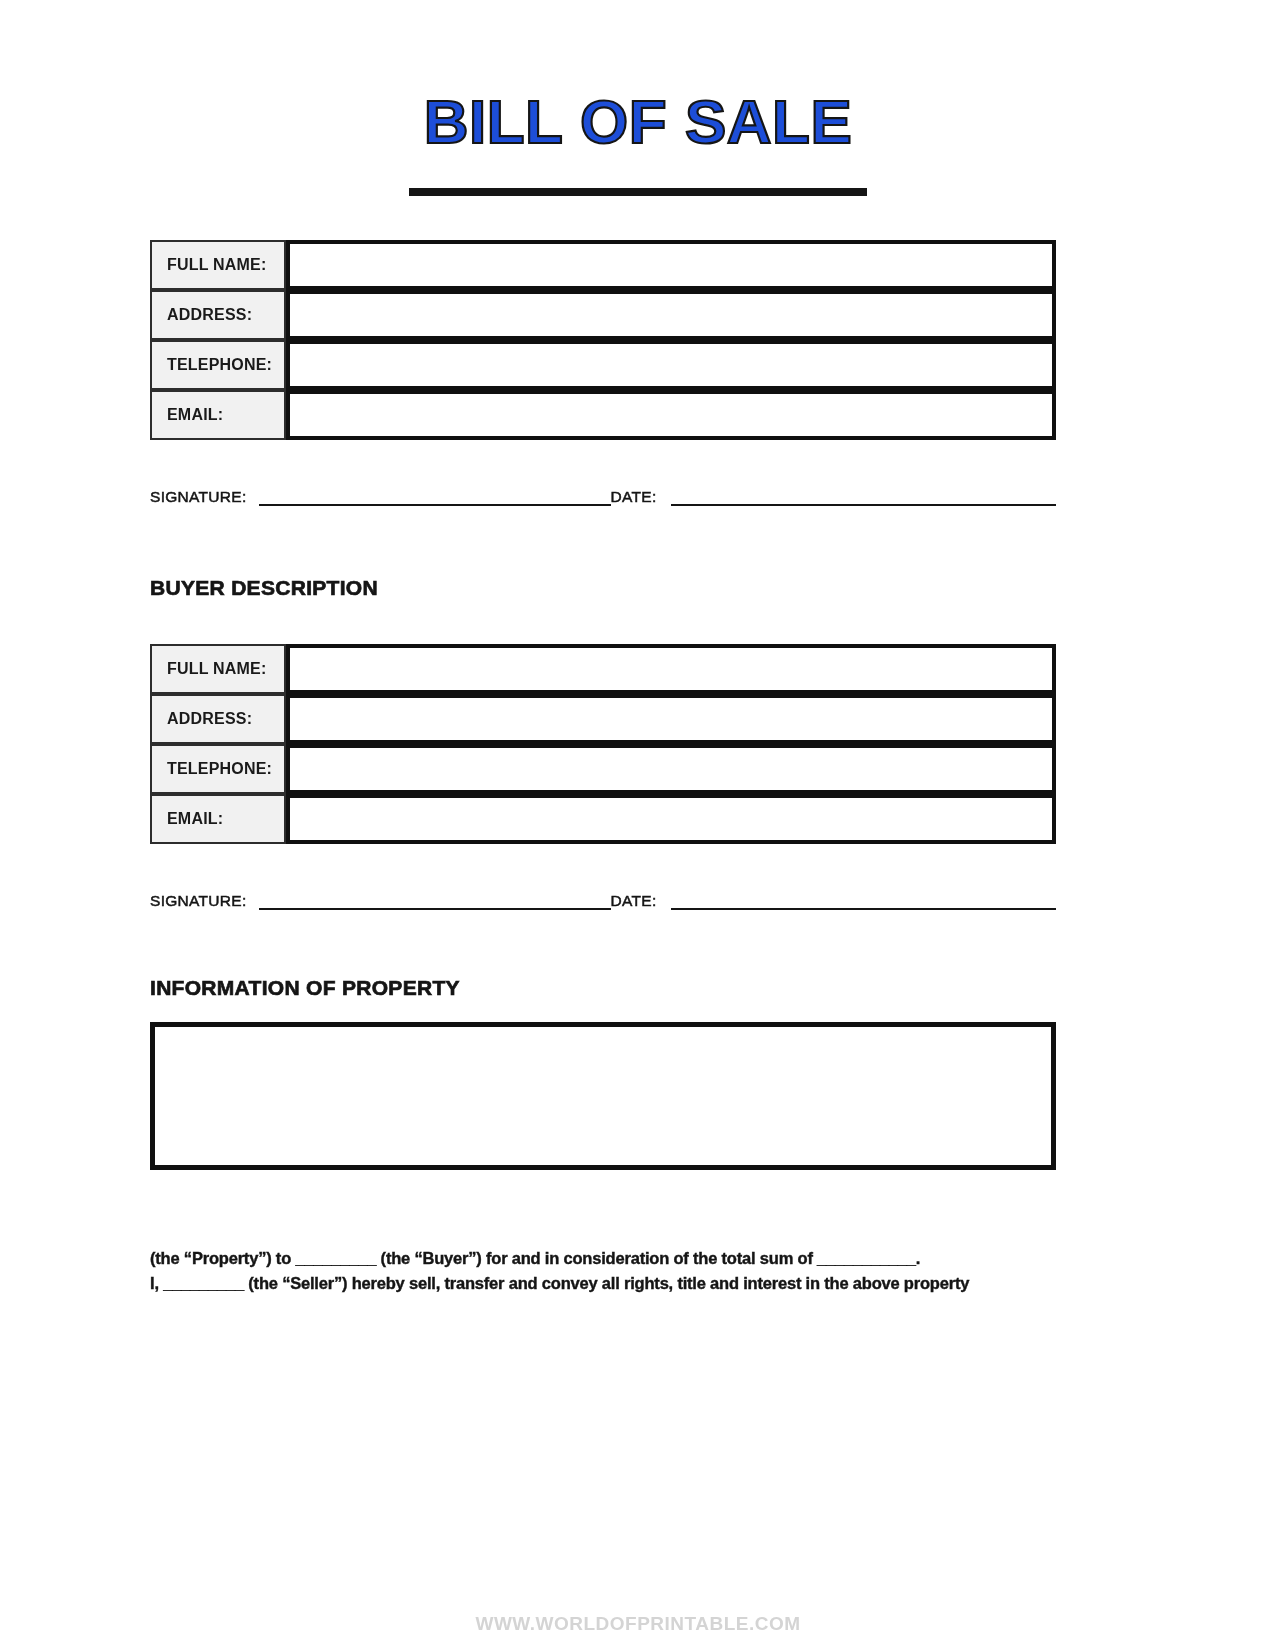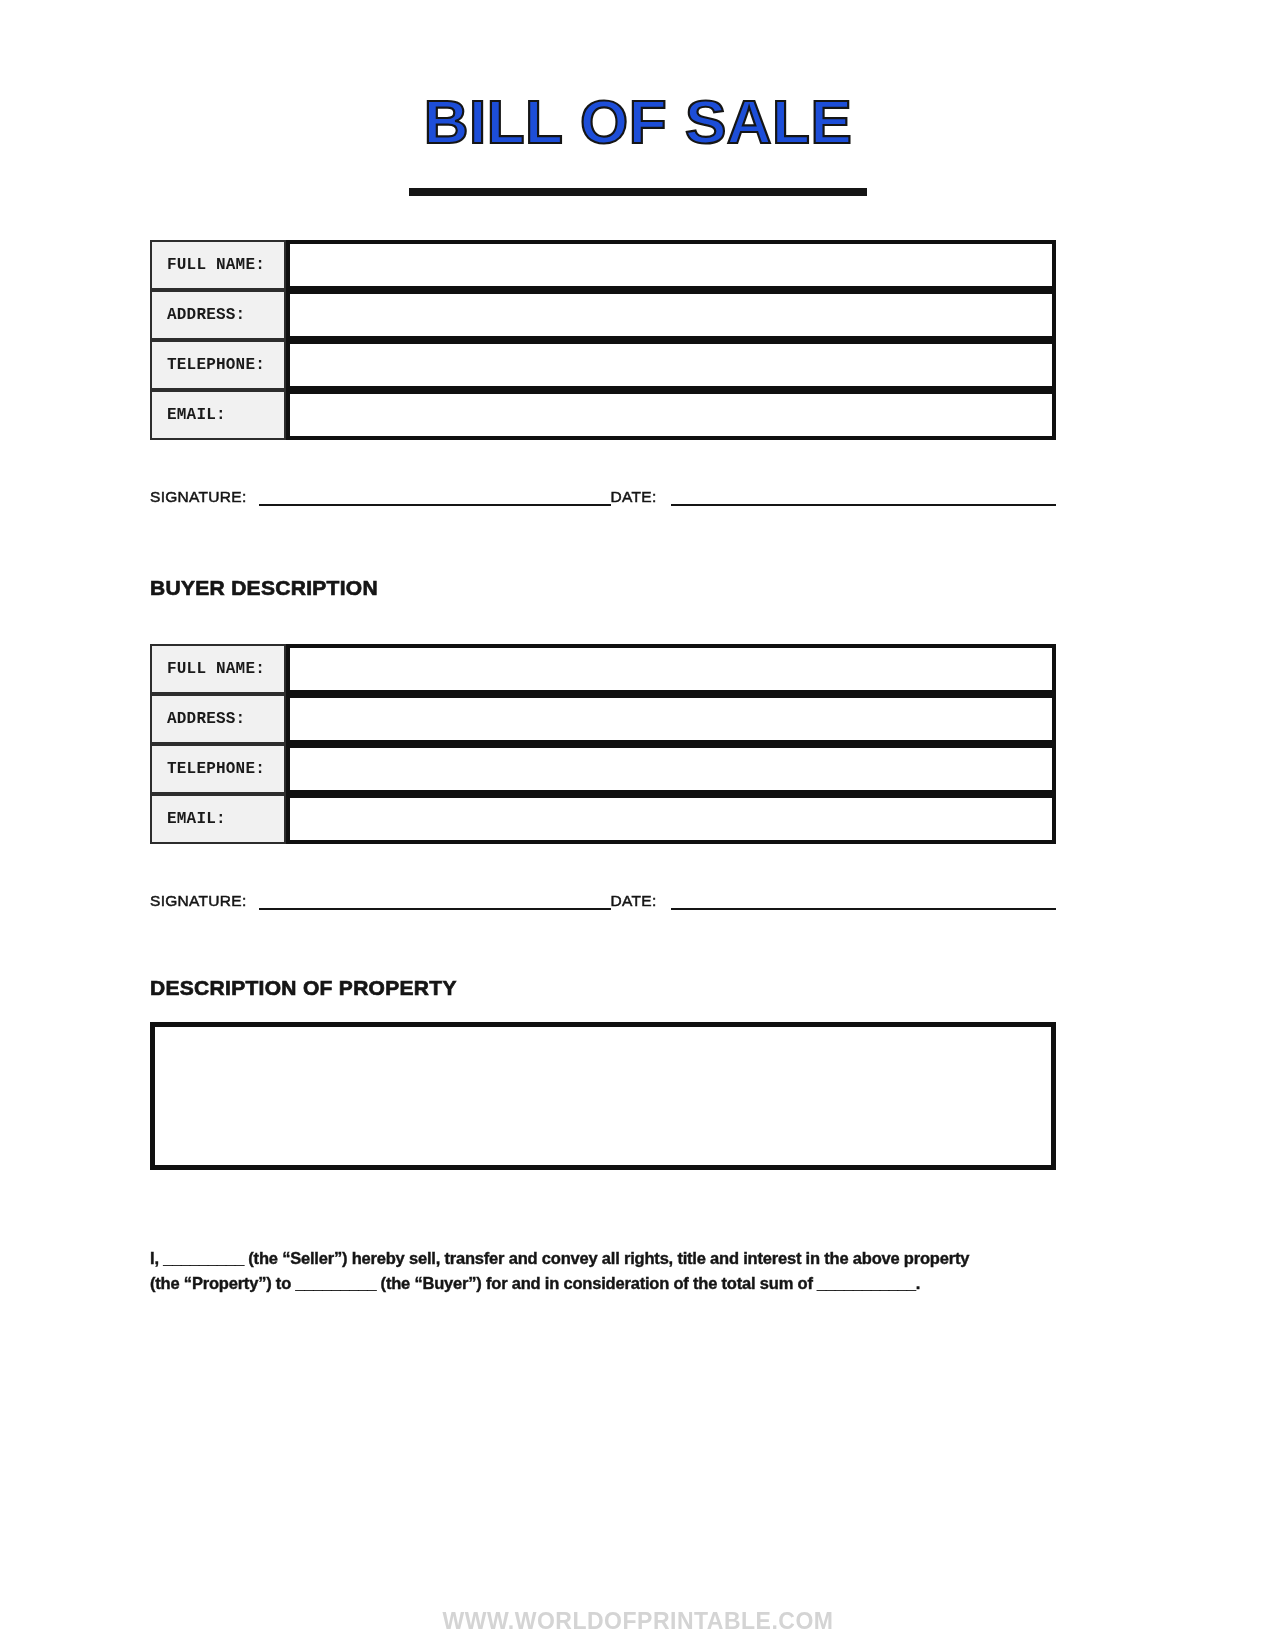--- a/index.html
+++ b/index.html
@@ -50,21 +50,20 @@
     width: 136px;
     background: #f1f1f1;
     border: 2px solid #2d2d2d;
     display: flex;
     align-items: center;
     padding-left: 15px;
     font-size: 16px;
     font-weight: bold;
     letter-spacing: 0.2px;
     color: #1a1a1a;
-    font-family: Liberation Mono, monospace;
   }
   .value-cell {
     flex: 1;
     border: 4px solid #101010;
     background: #ffffff;
   }
   .cell-input {
     width: 100%;
     height: 100%;
     border: none;
@@ -115,21 +114,21 @@
     color: #151515;
   }
   .legal-line { display: block; }
   
   .site-footer {
     position: absolute;
     left: 0;
     right: 0;
     bottom: 16px;
     text-align: center;
-    font-size: 23px;
+    font-size: 19px;
     font-weight: bold;
     letter-spacing: 0.5px;
     color: #d4d4d4;
   }
 </style>
 </head>
 <body>
 
 <div class="page">
 
@@ -209,26 +208,26 @@
 
       <div class="sig-row">
         <span class="sig-label">SIGNATURE:</span>
         <div class="sig-line sig-line-signature"></div>
         <span class="sig-label date-label">DATE:</span>
         <div class="sig-line sig-line-date"></div>
       </div>
     </section>
 
     <section class="property-section">
-      <h2 class="section-heading">DESCRIPTION OF PROPERTY</h2>
+      <h2 class="section-heading">INFORMATION OF PROPERTY</h2>
       <textarea class="property-box" value="" style=""></textarea>
     </section>
 
     <p class="legal">
+      <span class="legal-line">(the “Property”) to _________  (the “Buyer”) for and in consideration of the total sum of ___________.</span>
       <span class="legal-line">I, _________ (the “Seller”) hereby sell, transfer and convey all rights, title and interest in the above property</span>
-      <span class="legal-line">(the “Property”) to _________  (the “Buyer”) for and in consideration of the total sum of ___________.</span>
     </p>
 
   </main>
 
   <footer class="site-footer">WWW.WORLDOFPRINTABLE.COM</footer>
 
 </div>
 
 </body></html>

